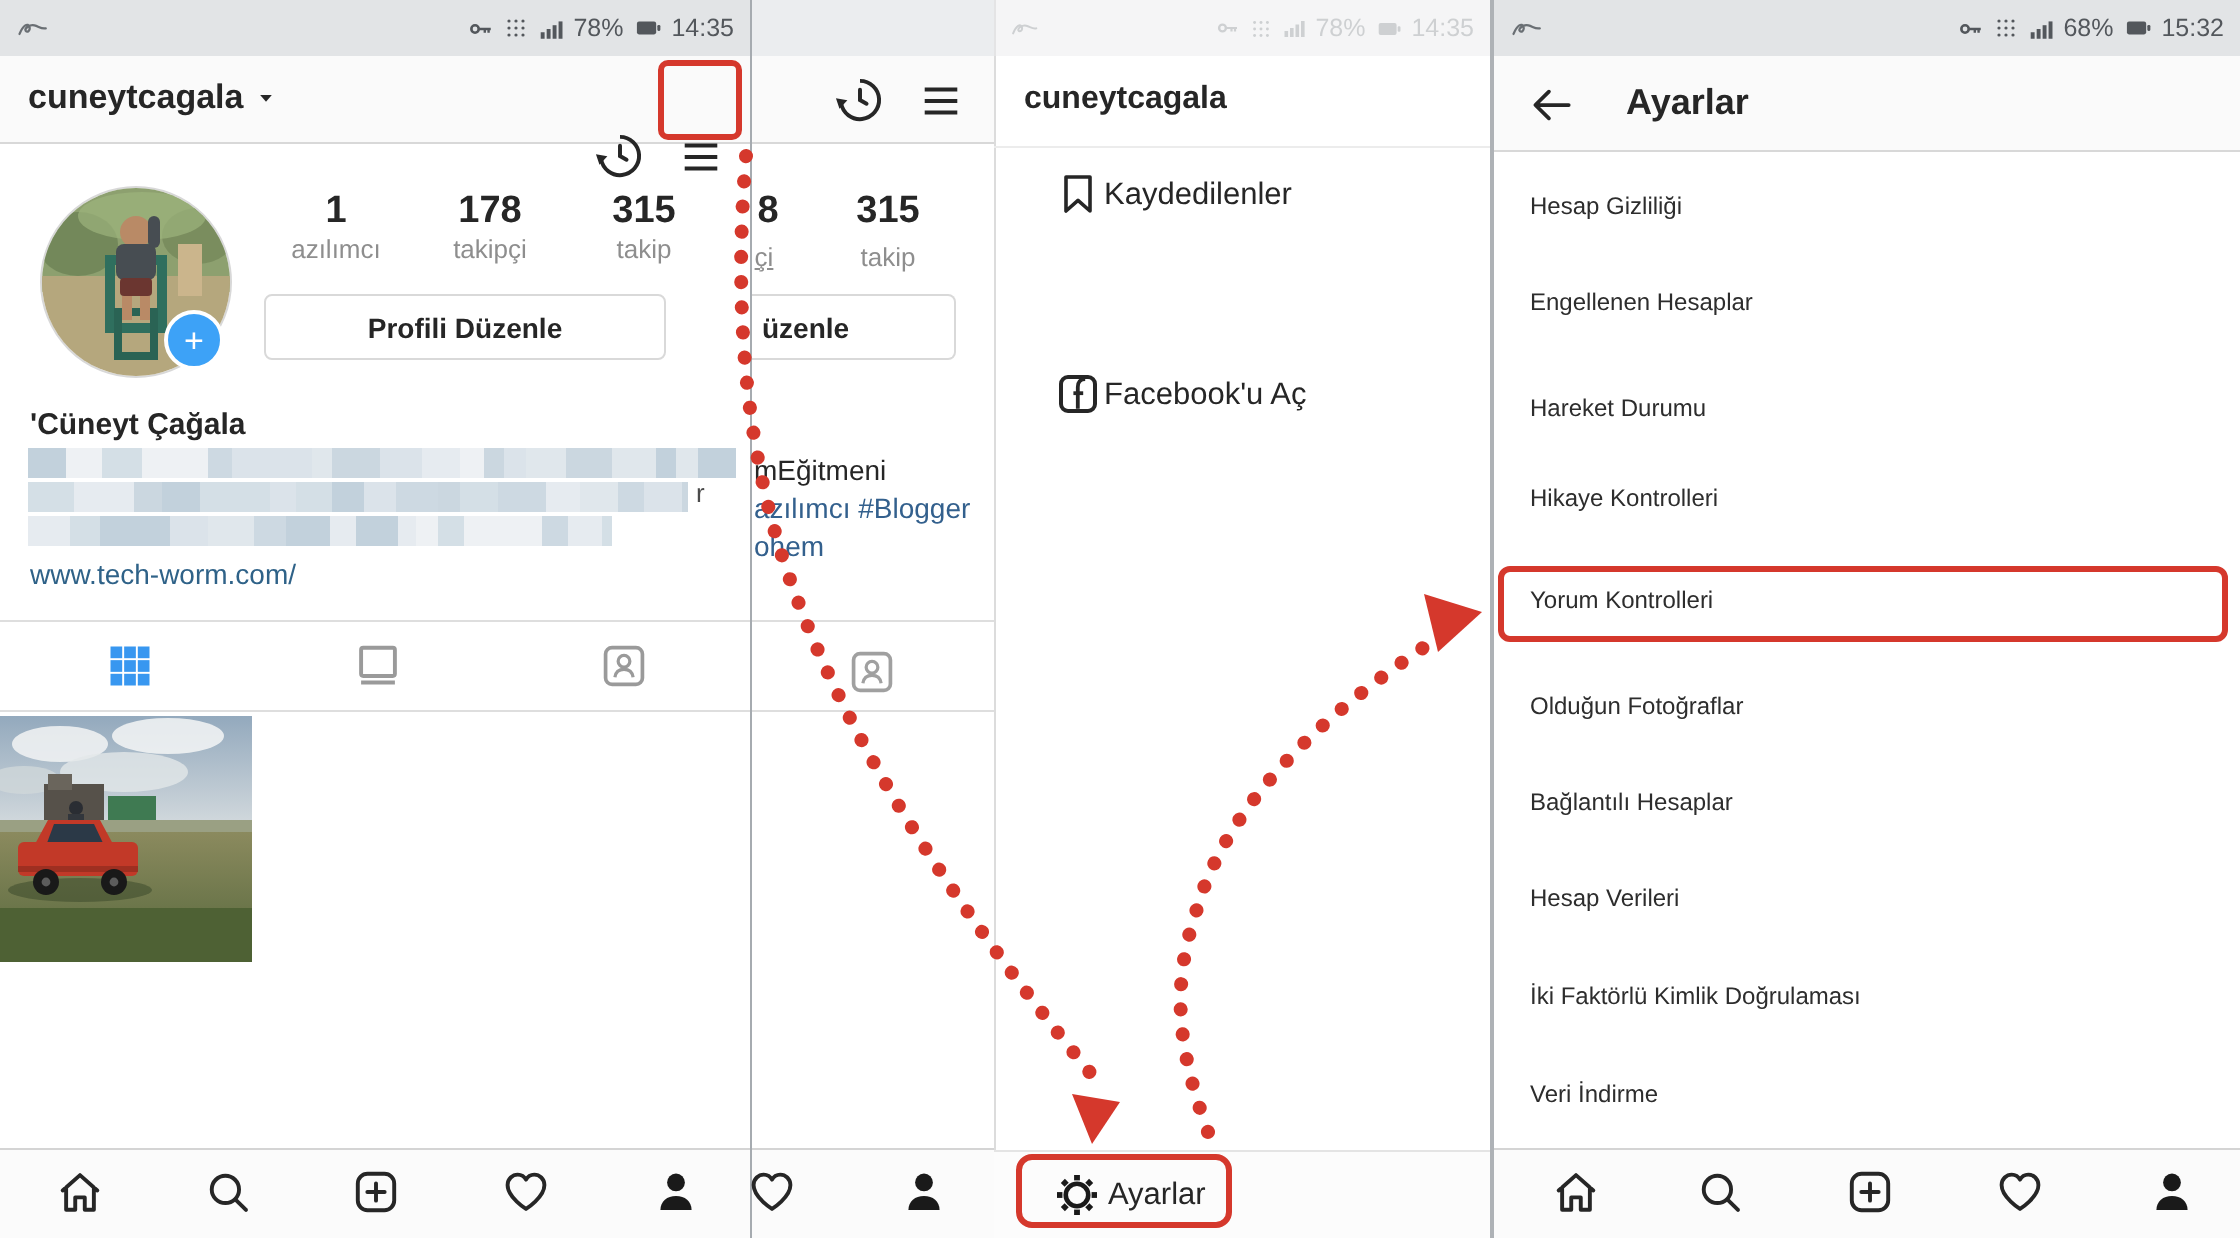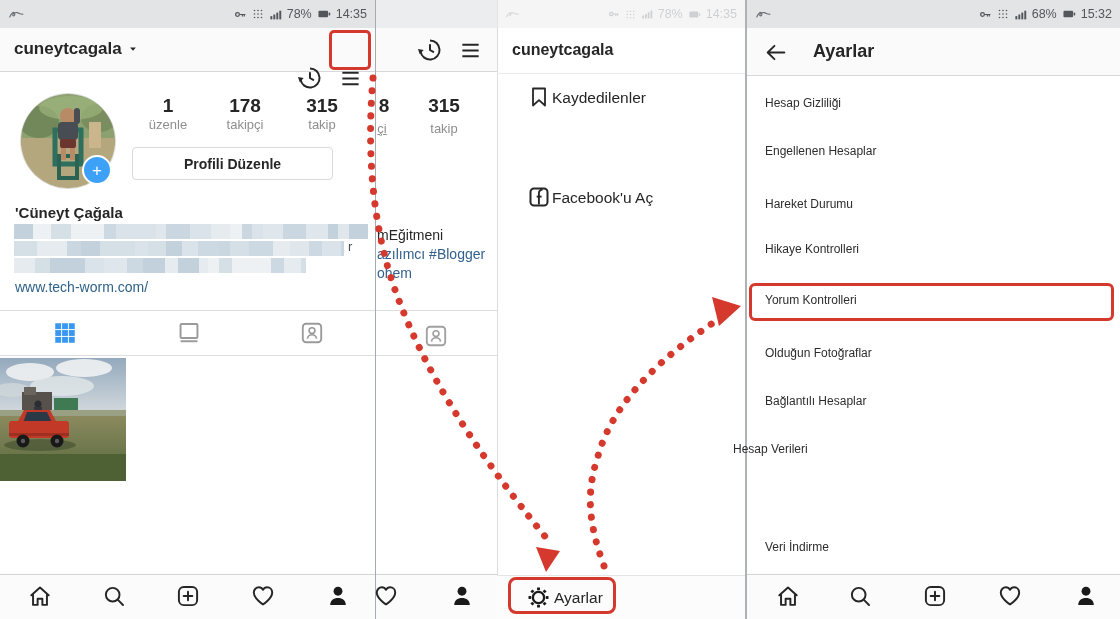--- a/index.html
+++ b/index.html
@@ -227,21 +227,21 @@
       <rect x="53" y="14" width="6" height="16" rx="3" fill="#474d52"></rect>
       <rect x="39" y="45" width="16" height="9" rx="2" fill="#6b3630"></rect>
       <rect x="40" y="54" width="5" height="12" fill="#b98a66"></rect>
         <rect x="49" y="54" width="5" height="12" fill="#b98a66"></rect>
     </svg>
   </div>
   <div class="abs" style="left:82px;top:155px;width:26px;height:26px;border-radius:50%;background:#3da2f7;border:2.5px solid #fff;color:#fff;display:flex;align-items:center;justify-content:center;font-size:17px;line-height:1;box-sizing:content-box;">+</div>
 
   <div class="abs" style="left:138px;top:95px;width:60px;">
     <div class="stat-num">1</div>
-    <div class="stat-lbl">üzenle</div>
+    <div class="stat-lbl">azılımcı</div>
   </div>
   <div class="abs" style="left:215px;top:95px;width:60px;">
     <div class="stat-num">178</div>
     <div class="stat-lbl">takipçi</div>
   </div>
   <div class="abs" style="left:292px;top:95px;width:60px;">
     <div class="stat-num">315</div>
     <div class="stat-lbl">takip</div>
   </div>
 
@@ -416,20 +416,21 @@
         <svg width="23" height="23" style="color:#262626">
           <use href="#s-burger"></use>
         </svg>
       </div>
   </div>
 
   <div class="abs stat-num" style="left:377px;top:95px;width:14px;">8</div>
   <div class="abs stat-lbl" style="left:372px;top:121px;width:20px;text-decoration:underline;">çi</div>
   <div class="abs stat-num" style="left:426px;top:95px;width:36px;">315</div>
   <div class="abs stat-lbl" style="left:426px;top:121px;width:36px;">takip</div>
+  <div class="abs btn" style="left:376px;top:147px;width:102px;height:33px;border-left:none;border-radius:0 4px 4px 0;justify-content:flex-start;padding-left:5px;">üzenle</div>
 
   <div class="abs" style="left:377px;top:227px;font-size:14px;color:#262626;">mEğitmeni</div>
   <div class="abs" style="left:377px;top:246px;font-size:14px;color:#33608d;">azılımcı #Blogger</div>
   <div class="abs" style="left:377px;top:265px;font-size:14px;color:#33608d;">ohem</div>
 
   <div class="abs" style="left:423px;top:323px;color:#a0a0a0;">
       <svg width="26" height="26">
         <use href="#s-tagged"></use>
       </svg>
     </div>
@@ -553,21 +554,22 @@
     <div class="abs" style="left:66px;top:13px;font-size:18px;font-weight:bold;">Ayarlar</div>
   </div>
 
   <div class="abs set-item" style="left:765px;top:96px;">Hesap Gizliliği</div>
   <div class="abs set-item" style="left:765px;top:144px;">Engellenen Hesaplar</div>
   <div class="abs set-item" style="left:765px;top:197px;">Hareket Durumu</div>
   <div class="abs set-item" style="left:765px;top:242px;">Hikaye Kontrolleri</div>
   <div class="abs set-item" style="left:765px;top:293px;">Yorum Kontrolleri</div>
   <div class="abs set-item" style="left:765px;top:346px;">Olduğun Fotoğraflar</div>
   <div class="abs set-item" style="left:765px;top:394px;">Bağlantılı Hesaplar</div>
-  <div class="abs set-item" style="left:733px;top:442px;">Hesap Verileri</div>
+  <div class="abs set-item" style="left:765px;top:442px;">Hesap Verileri</div>
+  <div class="abs set-item" style="left:765px;top:491px;">İki Faktörlü Kimlik Doğrulaması</div>
   <div class="abs set-item" style="left:765px;top:540px;">Veri İndirme</div>
 
   <div class="abs redbox" style="left:749px;top:283px;width:365px;height:38px;border-radius:6px;"></div>
 
   <div class="abs navbar" style="left:747px;top:574px;width:373px;height:45px;"></div>
   <div class="abs" style="left:775px;top:583px;color:#262626;">
       <svg width="26" height="26">
         <use href="#s-home"></use>
       </svg>
     </div>

